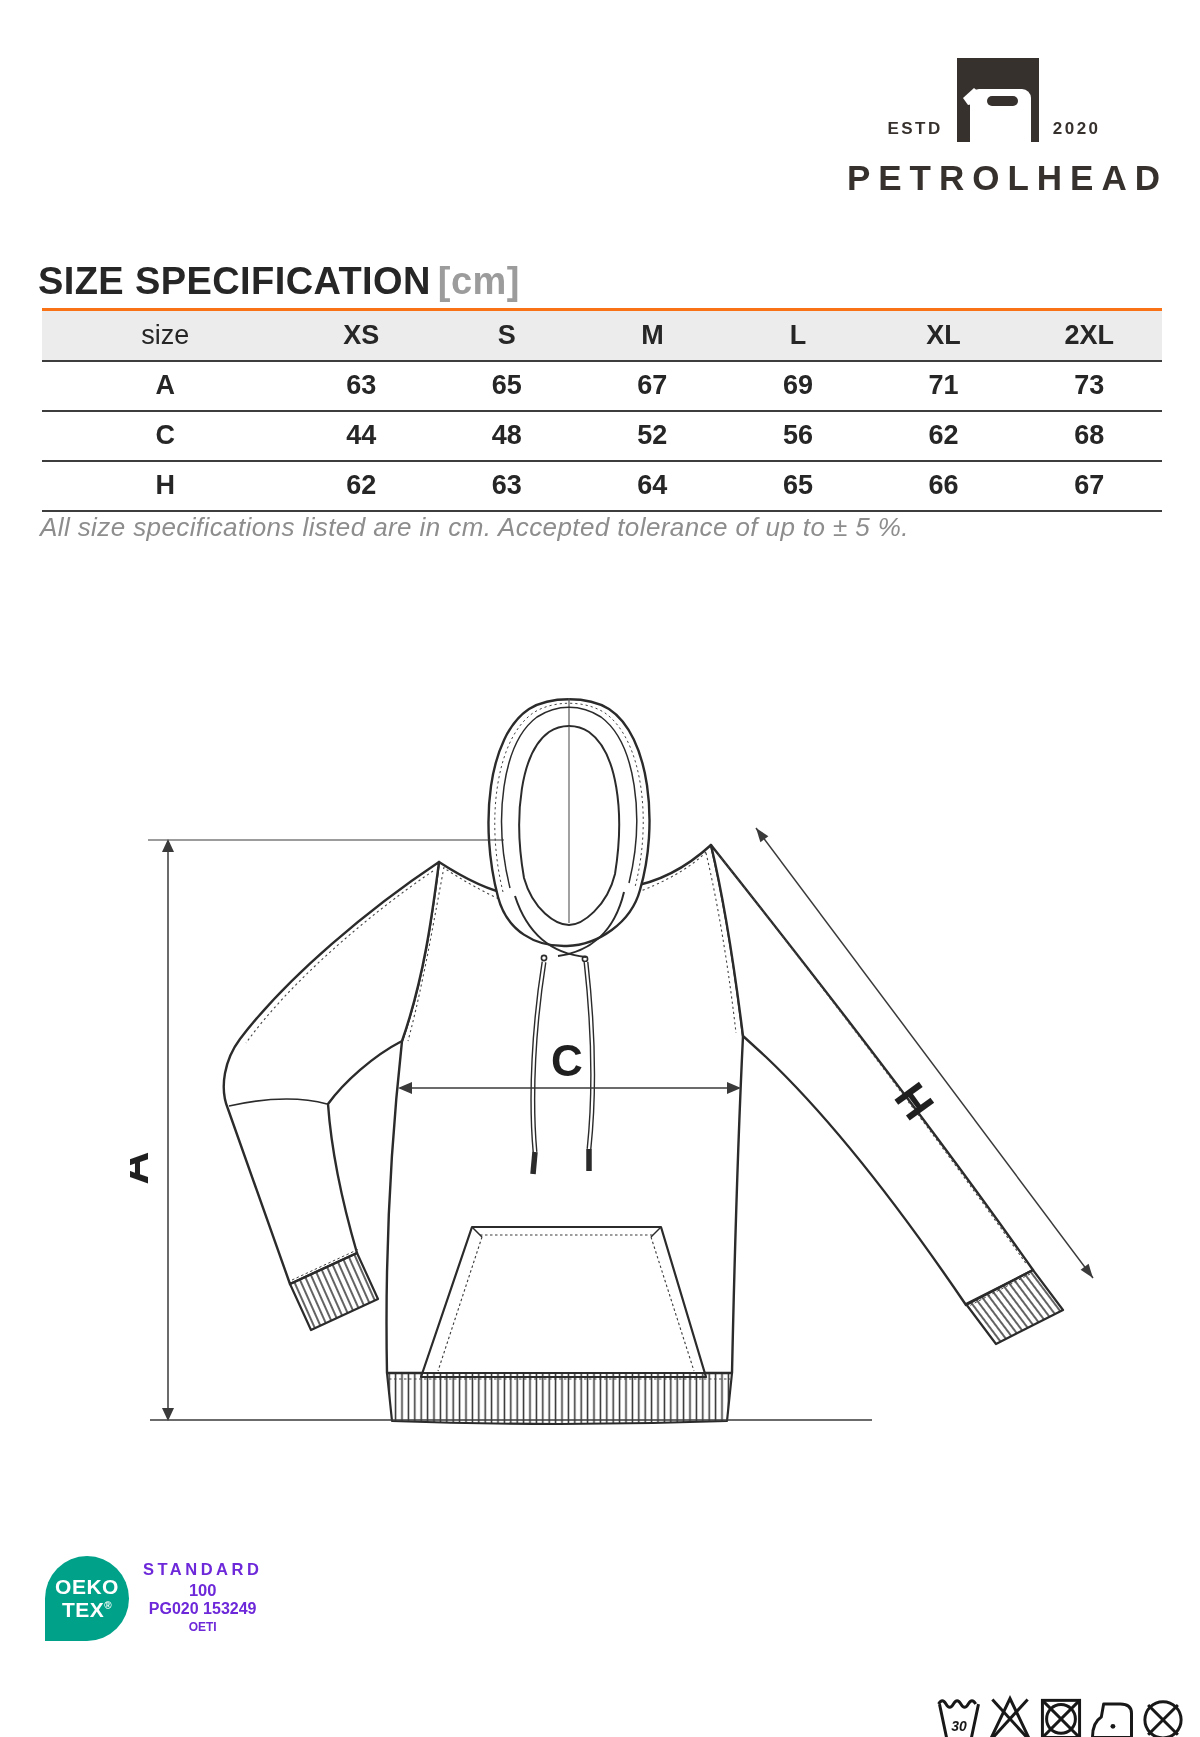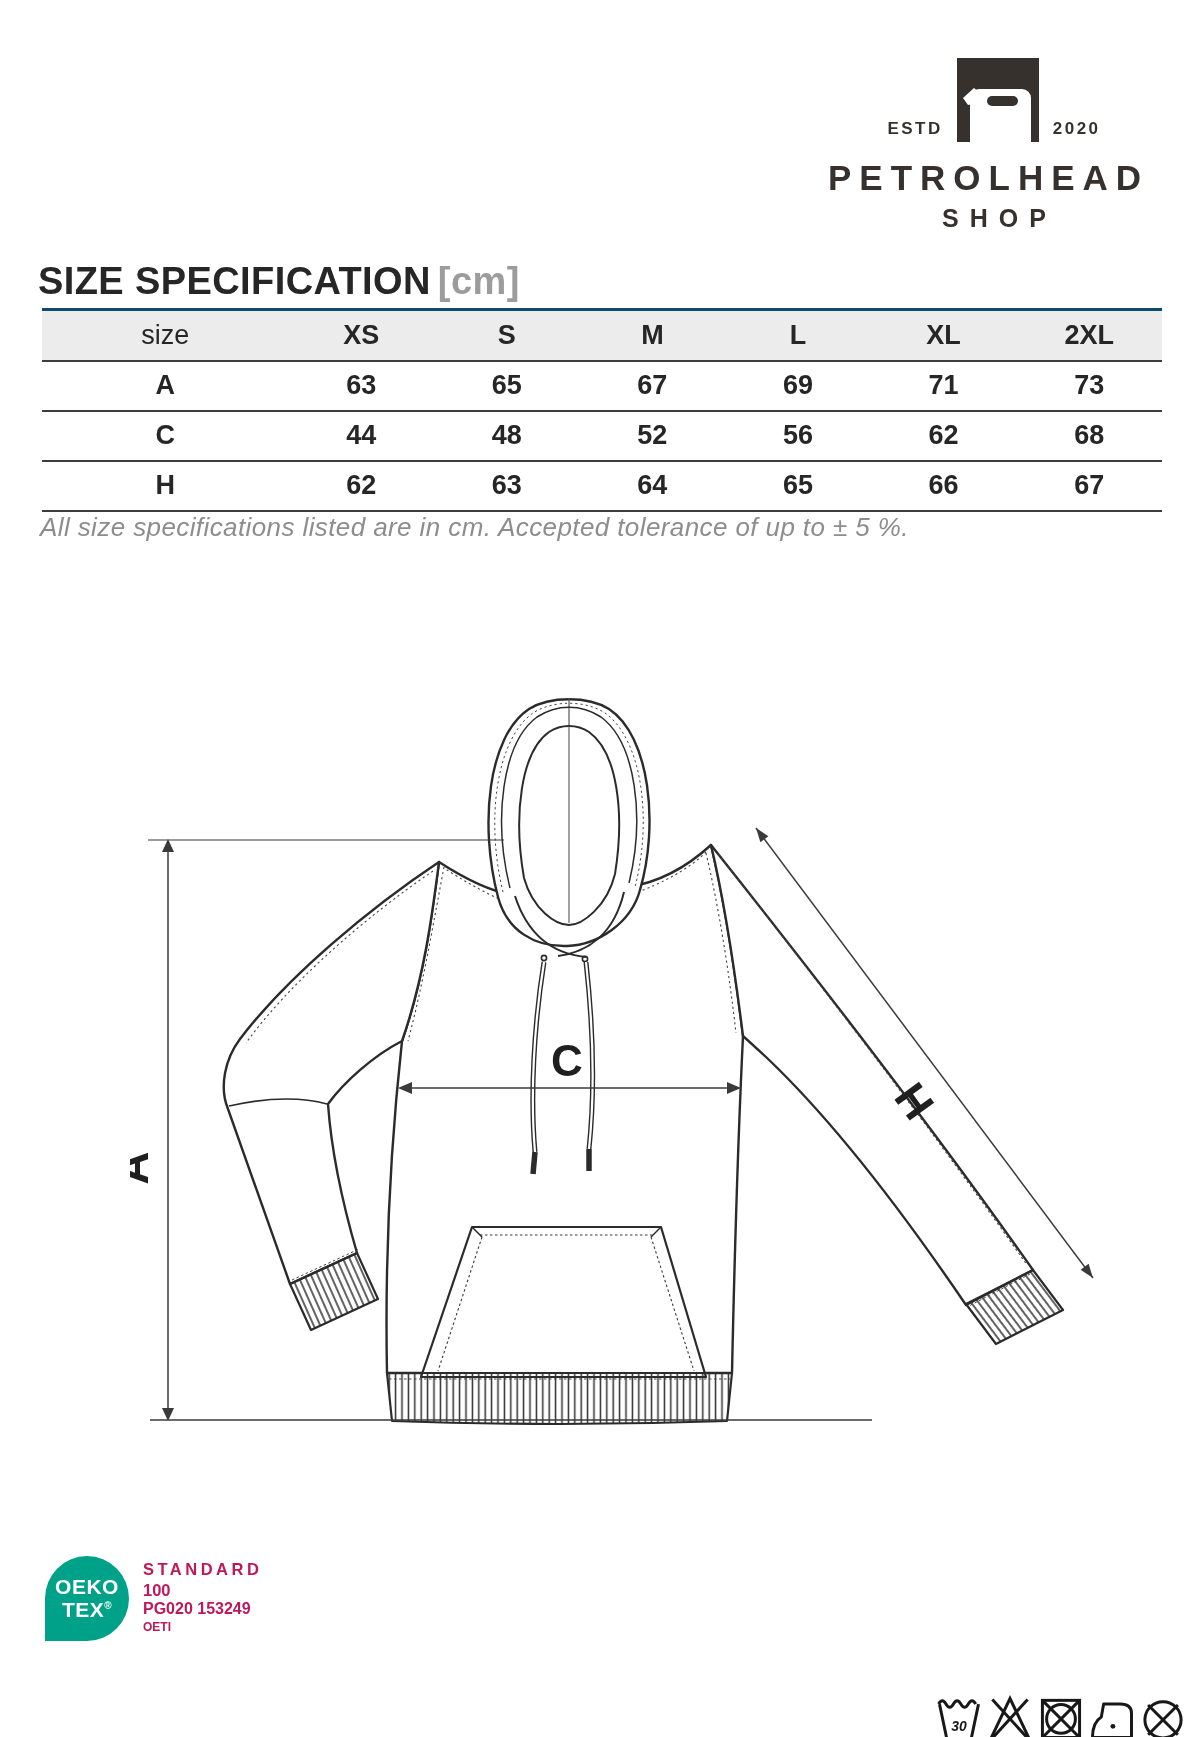--- a/index.html
+++ b/index.html
@@ -7,34 +7,34 @@
   .page {
     position:relative; width:1200px; height:1737px; background:#ffffff;
     overflow:hidden; font-family:"Liberation Sans", sans-serif; color:#2b2b2b;
   }
 
   
   .brand { position:absolute; top:58px; left:820px; width:348px; color:#37312e; }
   .brand-top { display:flex; justify-content:center; align-items:flex-end; gap:14px; }
   .brand-estd, .brand-year { font-size:17px; font-weight:700; letter-spacing:2.5px; padding-bottom:3px; }
   .brand-icon svg { display:block; width:82px; height:84px; }
-  .brand-name { margin-top:16px; text-align:left; font-size:35px; font-weight:700;
+  .brand-name { margin-top:16px; text-align:right; font-size:35px; font-weight:700;
                 letter-spacing:8px; text-indent:8px; white-space:nowrap; }
   .brand-sub { margin-top:6px; text-align:center; font-size:25px; font-weight:700;
                letter-spacing:11px; text-indent:11px; }
 
   
   .doc-title { position:absolute; left:38px; top:260px; font-size:38px; font-weight:800;
                letter-spacing:0.4px; color:#262626; }
   .doc-title .unit { color:#9c9c9c; font-weight:700; margin-left:7px; }
 
   
   table.size-table { position:absolute; left:42px; top:308px; width:1120px;
                      border-collapse:collapse; table-layout:fixed;
-                     border-top:3px solid #0c4a6e; border-bottom:2px solid #3d3d3d; }
+                     border-top:3px solid #f97316; border-bottom:2px solid #3d3d3d; }
   table.size-table col.c-first { width:22%; }
   table.size-table col.c-size  { width:13%; }
   table.size-table th, table.size-table td { text-align:center; vertical-align:middle;
                      font-size:27px; color:#262626; height:50px; }
   table.size-table thead tr { background:#ececec; height:51px; }
   table.size-table thead th { font-weight:700; }
   table.size-table thead th.h-size { font-weight:400; }
   table.size-table tbody tr { border-top:2px solid #3d3d3d; }
   table.size-table tbody th { font-weight:700; }
   table.size-table tbody td { font-weight:600; }
@@ -44,21 +44,21 @@
 
   
   .hoodie { position:absolute; left:130px; top:640px; width:970px; height:800px; }
 
   
   .cert { position:absolute; left:45px; top:1556px; display:flex; align-items:flex-start; gap:14px; }
   .cert-drop { width:84px; height:85px; background:#00a189; border-radius:50% 50% 50% 0;
                display:flex; flex-direction:column; align-items:center; justify-content:center;
                color:#ffffff; font-weight:700; font-size:21px; line-height:1.05; letter-spacing:0.5px; }
   .cert-drop sup { font-size:10px; vertical-align:super; }
-  .cert-text { padding-top:4px; text-align:left; color:#be185d; }
+  .cert-text { padding-top:4px; text-align:center; color:#6d28d9; }
   .cert-standard { font-size:16.5px; font-weight:700; letter-spacing:3.5px; }
   .cert-number { font-size:16.5px; font-weight:700; margin-top:2px; }
   .cert-code { font-size:16px; font-weight:700; }
   .cert-institute { font-size:12px; font-weight:700; margin-top:2px; }
 
   
   .care { position:absolute; left:936px; top:1692px; display:flex; gap:5px; }
   .care svg { display:block; width:46px; height:52px; }
 </style>
 </head>
@@ -74,21 +74,20 @@
           <rect x="0" y="0" width="82" height="84" fill="#37312e"></rect>
           <path d="M23,31 h43 a9,9 0 0 1 9,9 v44 h-61 v-44 a9,9 0 0 1 9,-9 z" fill="#ffffff" transform="translate(-1,0)"></path>
           <rect x="30" y="38" width="31" height="10" rx="5" fill="#37312e"></rect>
           <path d="M6,40 l11,-10 7,6 -3,9 -10,2 z" fill="#ffffff"></path>
           <rect x="13" y="44" width="7" height="8" fill="#ffffff"></rect>
         </svg>
       </span>
       <span class="brand-year">2020</span>
     </div>
     <div class="brand-name">PETROLHEAD</div>
-    <div class="brand-sub">SHOP</div>
   </div>
 
   <div class="doc-title">
     <span>SIZE SPECIFICATION</span><span class="unit">[cm]</span>
   </div>
 
   <table class="size-table">
     <colgroup>
       <col class="c-first">
         <col class="c-size">

